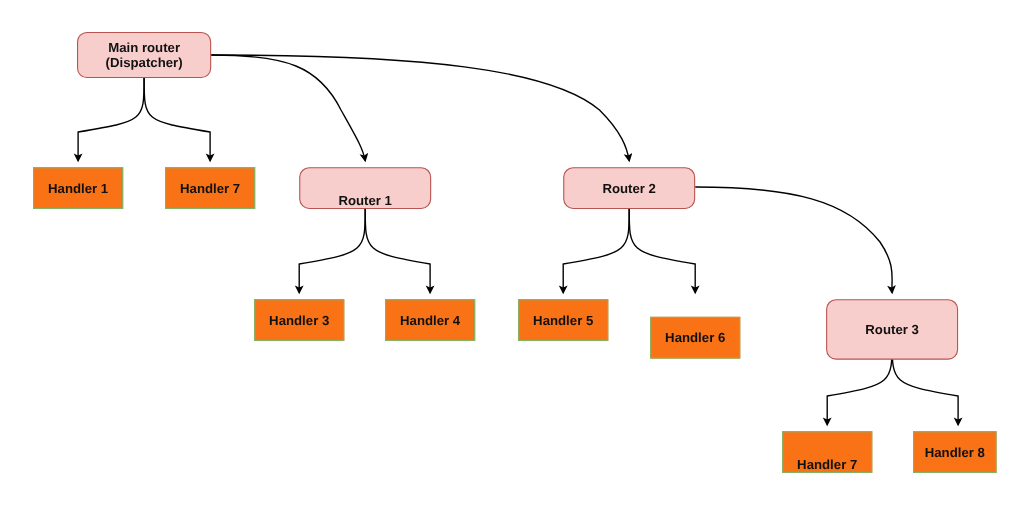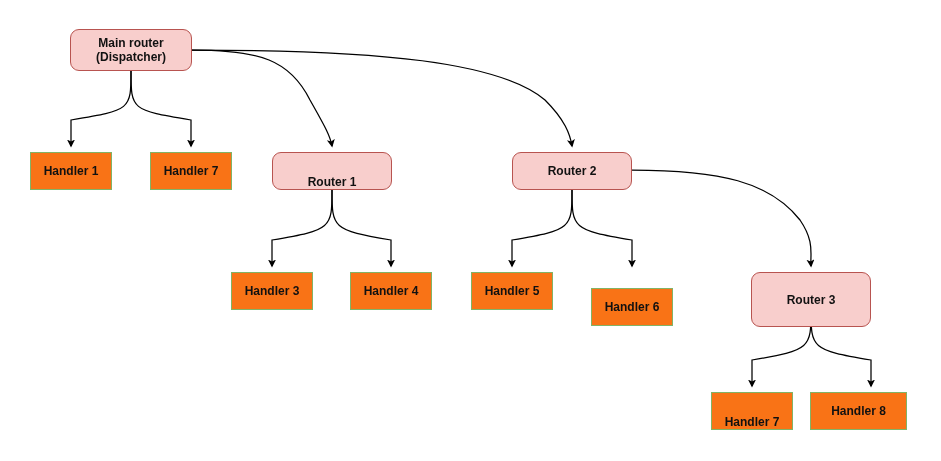--- a/index.html
+++ b/index.html
@@ -105,18 +105,18 @@
       </div>
       <div class="node node-handler" style="left: 591px; top: 272px; width: 82px; height: 38px; margin-top: 16px;">
         <span class="node-label">Handler 6</span>
       </div>
       <div class="node node-router" style="left: 751px; top: 272px; width: 120px; height: 55px;">
         <span class="node-label">Router 3</span>
       </div>
       <div class="node node-handler" style="left: 711px; top: 392px; width: 82px; height: 38px; align-items: flex-end;">
         <span class="node-label">Handler 7</span>
       </div>
-      <div class="node node-handler" style="left: 810px; top: 392px; width: 97px; height: 38px;">
+      <div class="node node-handler" style="left: 830px; top: 392px; width: 76px; height: 38px;">
         <span class="node-label">Handler 8</span>
       </div>
     </div>
 
 </div>
 
 </body></html>

